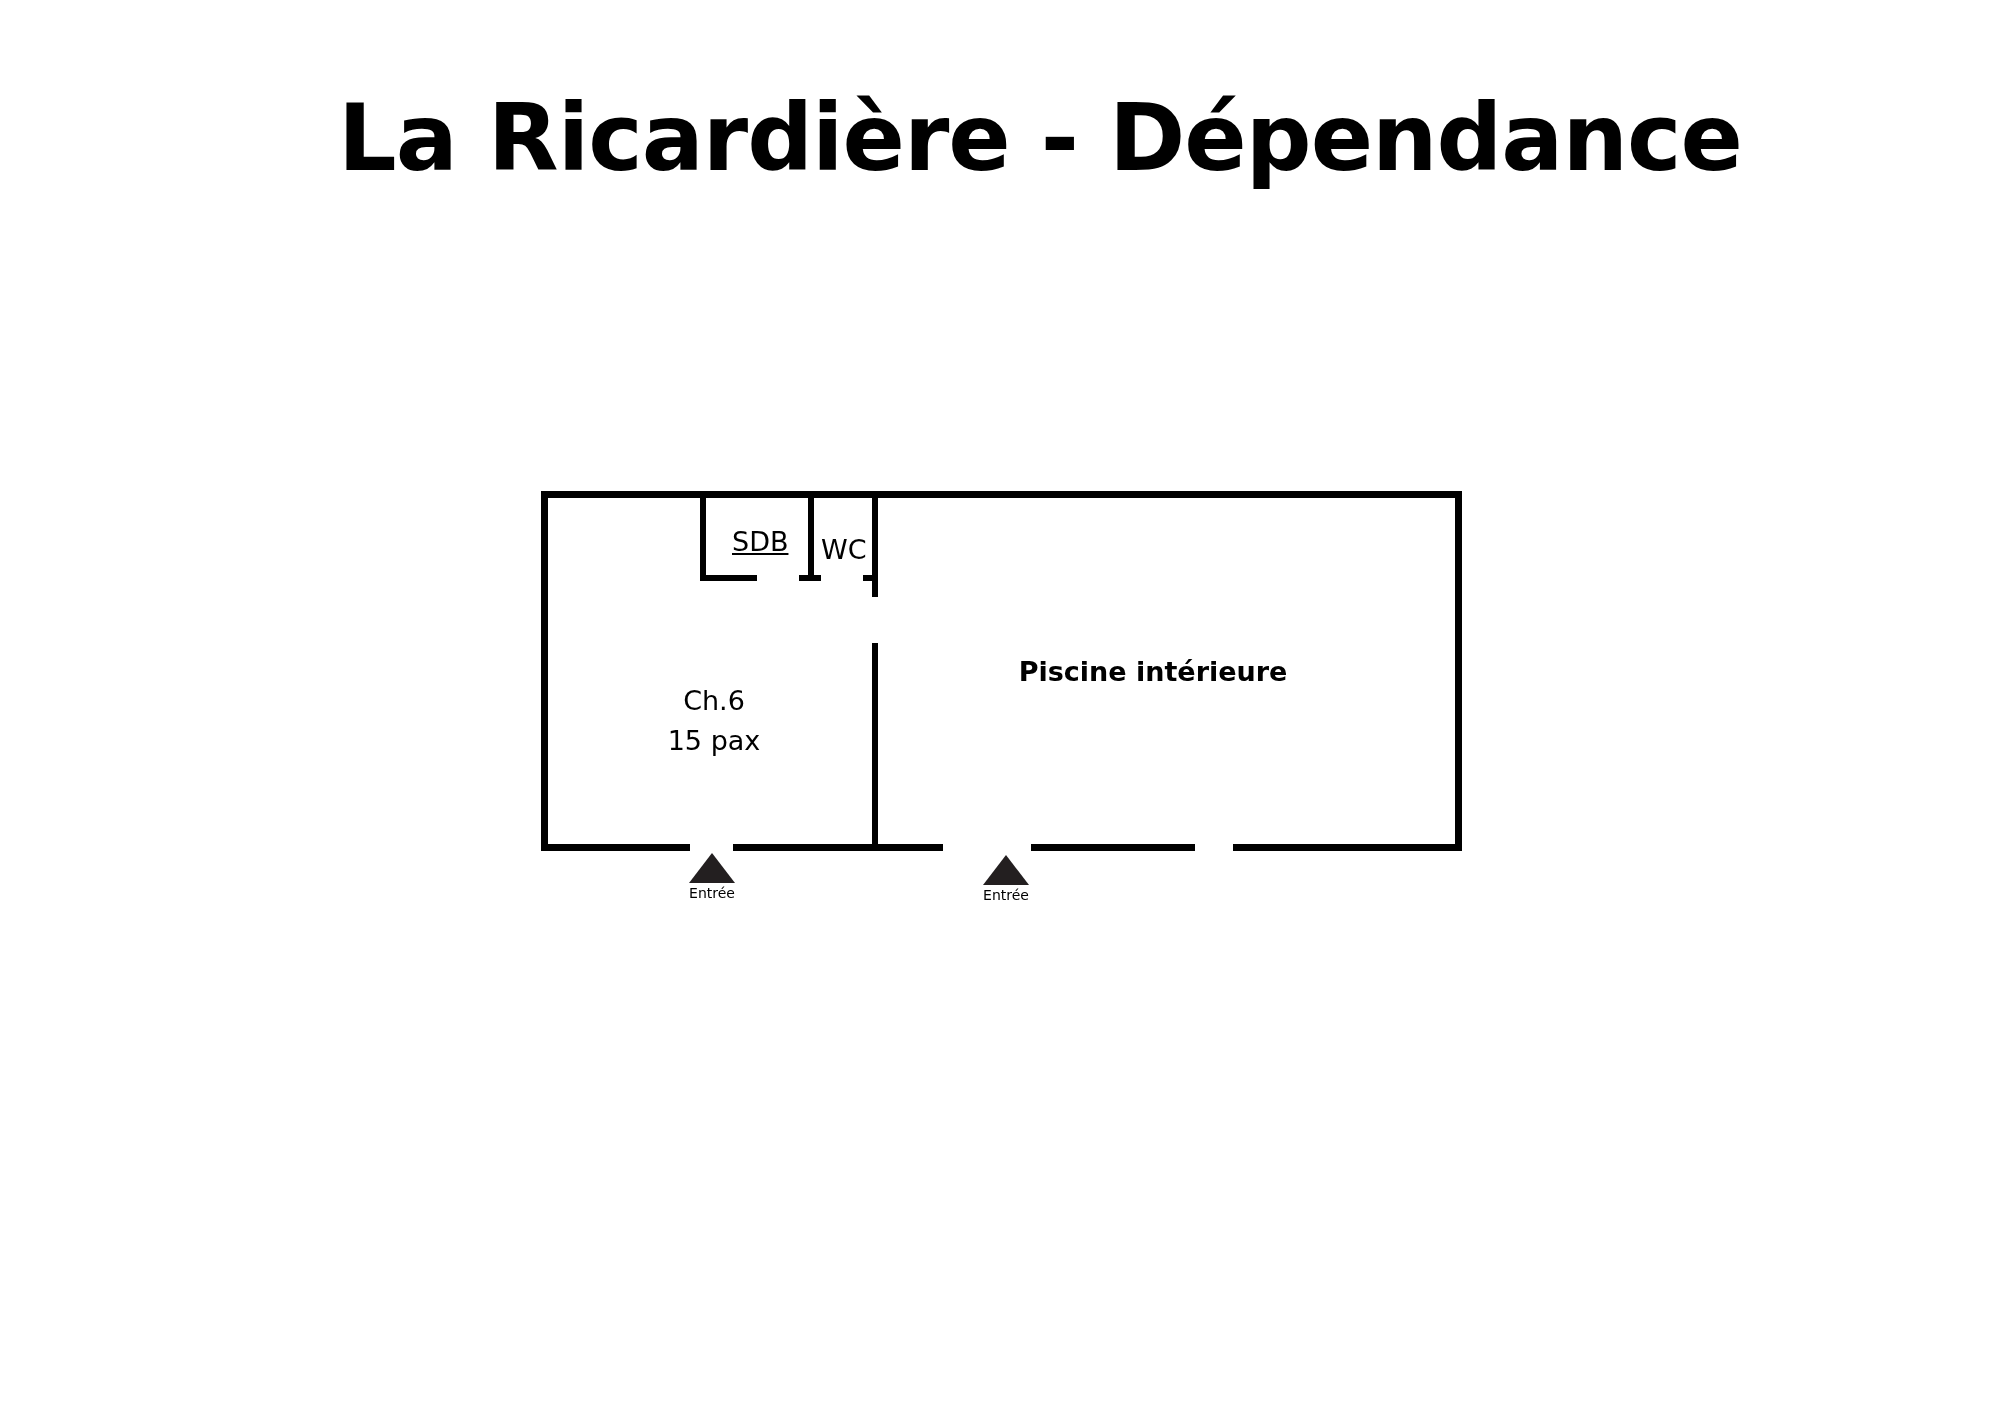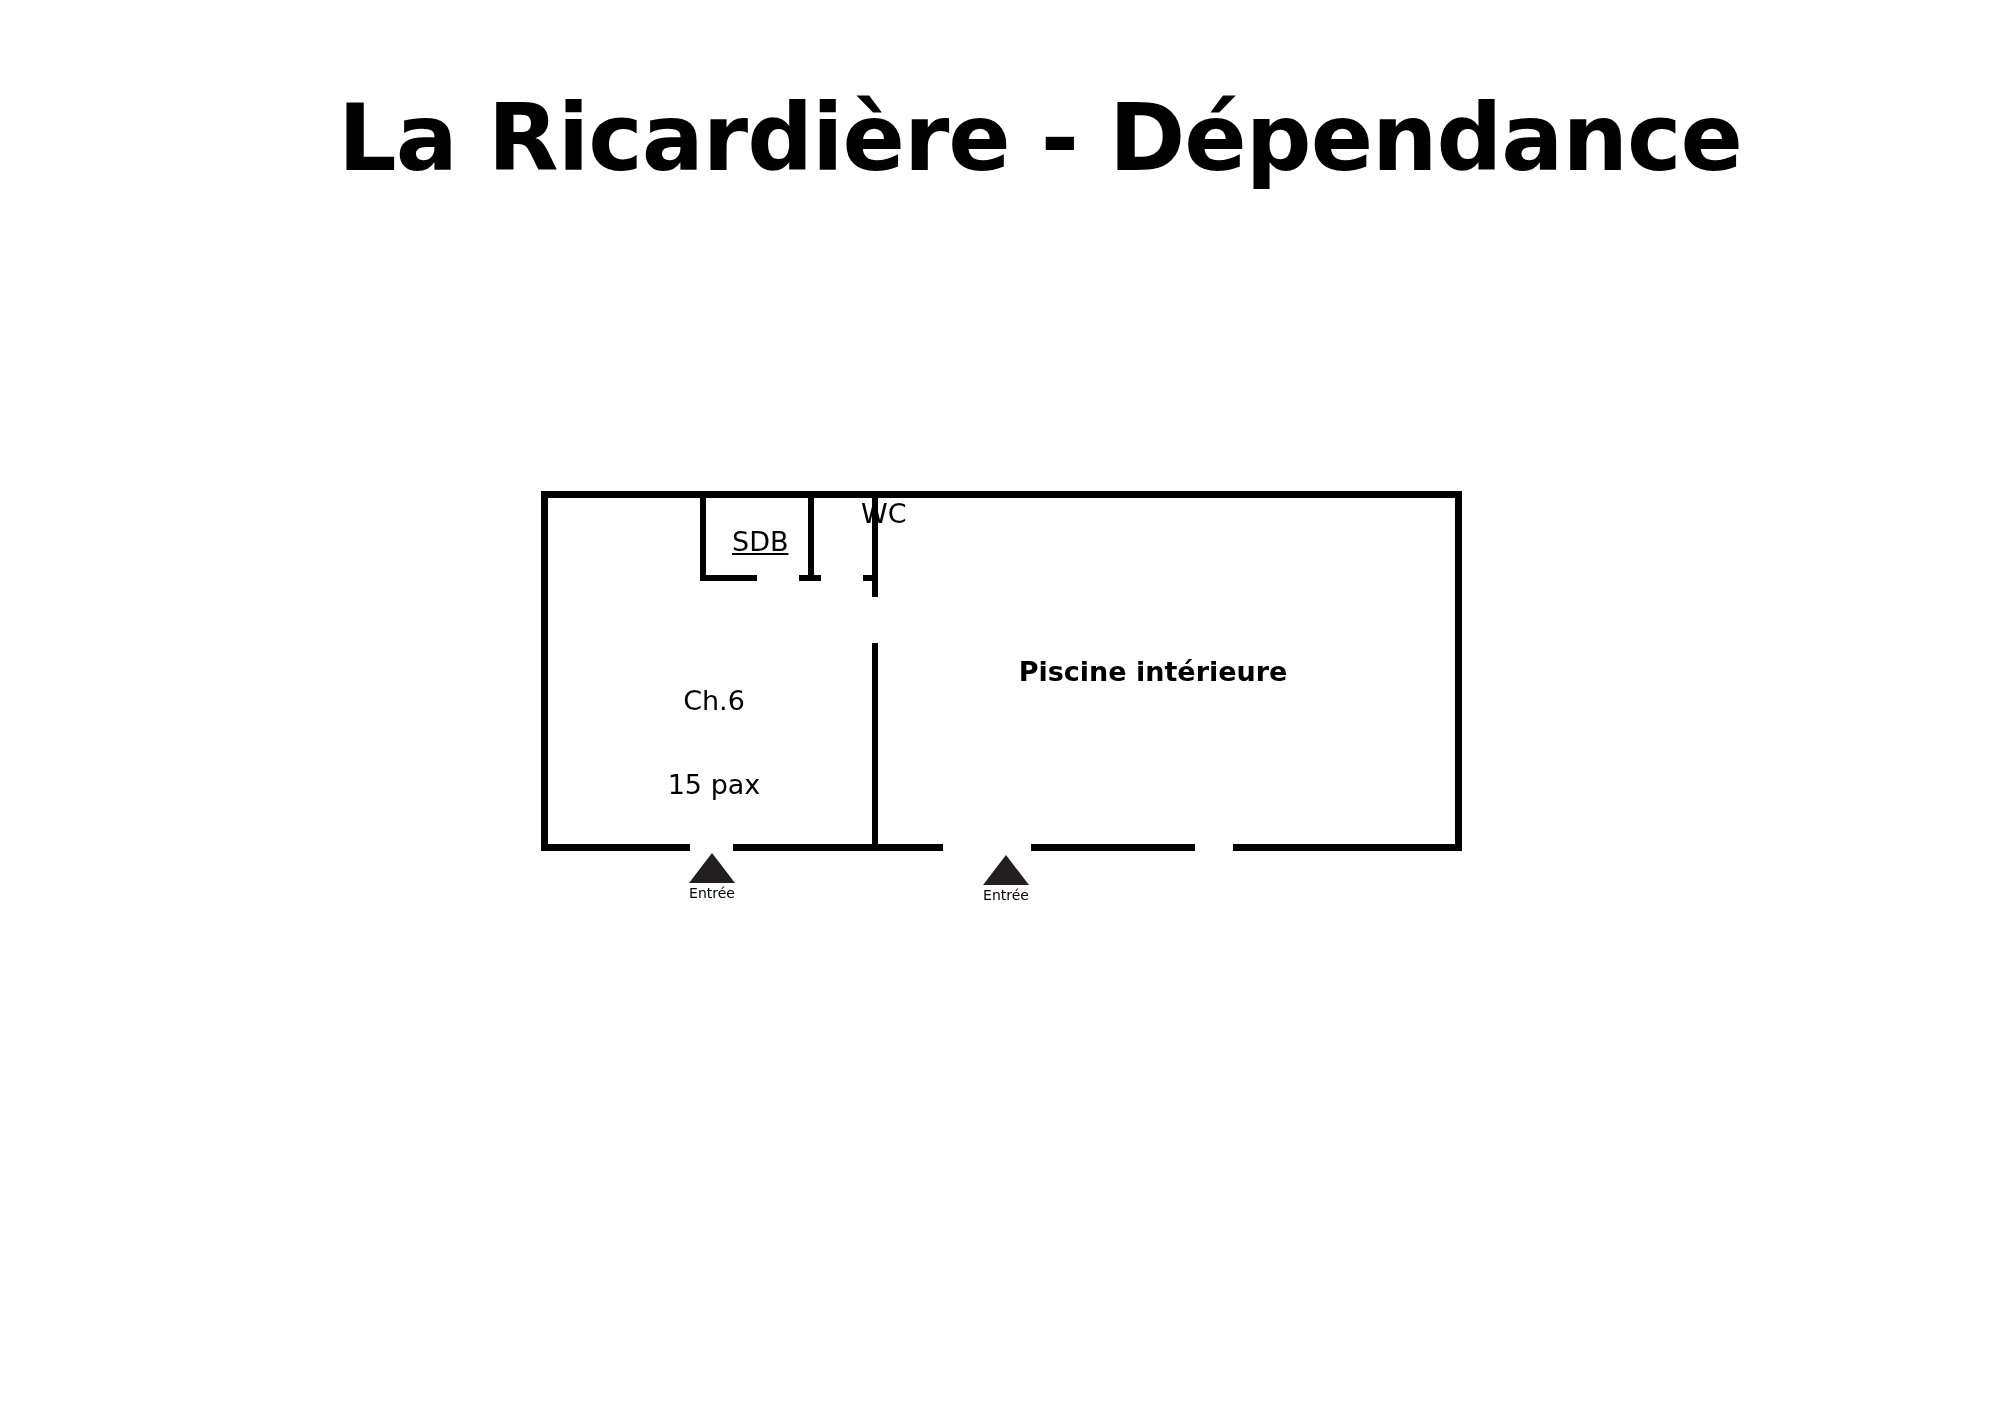--- a/index.html
+++ b/index.html
@@ -34,23 +34,23 @@
 
   <div class="wall" style="left:700px; top:491px; width:6px; height:90px;"></div>
   <div class="wall" style="left:700px; top:575px; width:57px; height:6px;"></div>
 
   <div class="wall" style="left:808px; top:491px; width:6px; height:90px;"></div>
   <div class="wall" style="left:799px; top:575px; width:22px; height:6px;"></div>
 
   <div class="wall" style="left:863px; top:575px; width:12px; height:6px;"></div>
 
   <div class="lbl" style="left:732px; top:528px;text-decoration:underline;">SDB</div>
-  <div class="lbl" style="left:821px; top:500px;margin-left:40px;">WC</div>
+  <div class="lbl" style="left:821px; top:536px;">WC</div>
   <div class="lbl center" style="left:714px; top:687px;">Ch.6</div>
-  <div class="lbl center" style="left:714px; top:727px;margin-top:44px;">15 pax</div>
+  <div class="lbl center" style="left:714px; top:727px;">15 pax</div>
   <div class="lbl center" style="left:1153px; top:658px;font-weight:bold;">Piscine intérieure</div>
 
   <div class="tri" style="left:689px; top:853px;"></div>
   <div class="lbl small center" style="left:712px; top:886px;">Entrée</div>
 
   <div class="tri" style="left:983px; top:855px;"></div>
   <div class="lbl small center" style="left:1006px; top:888px;">Entrée</div>
 </div>
 
 </body></html>

